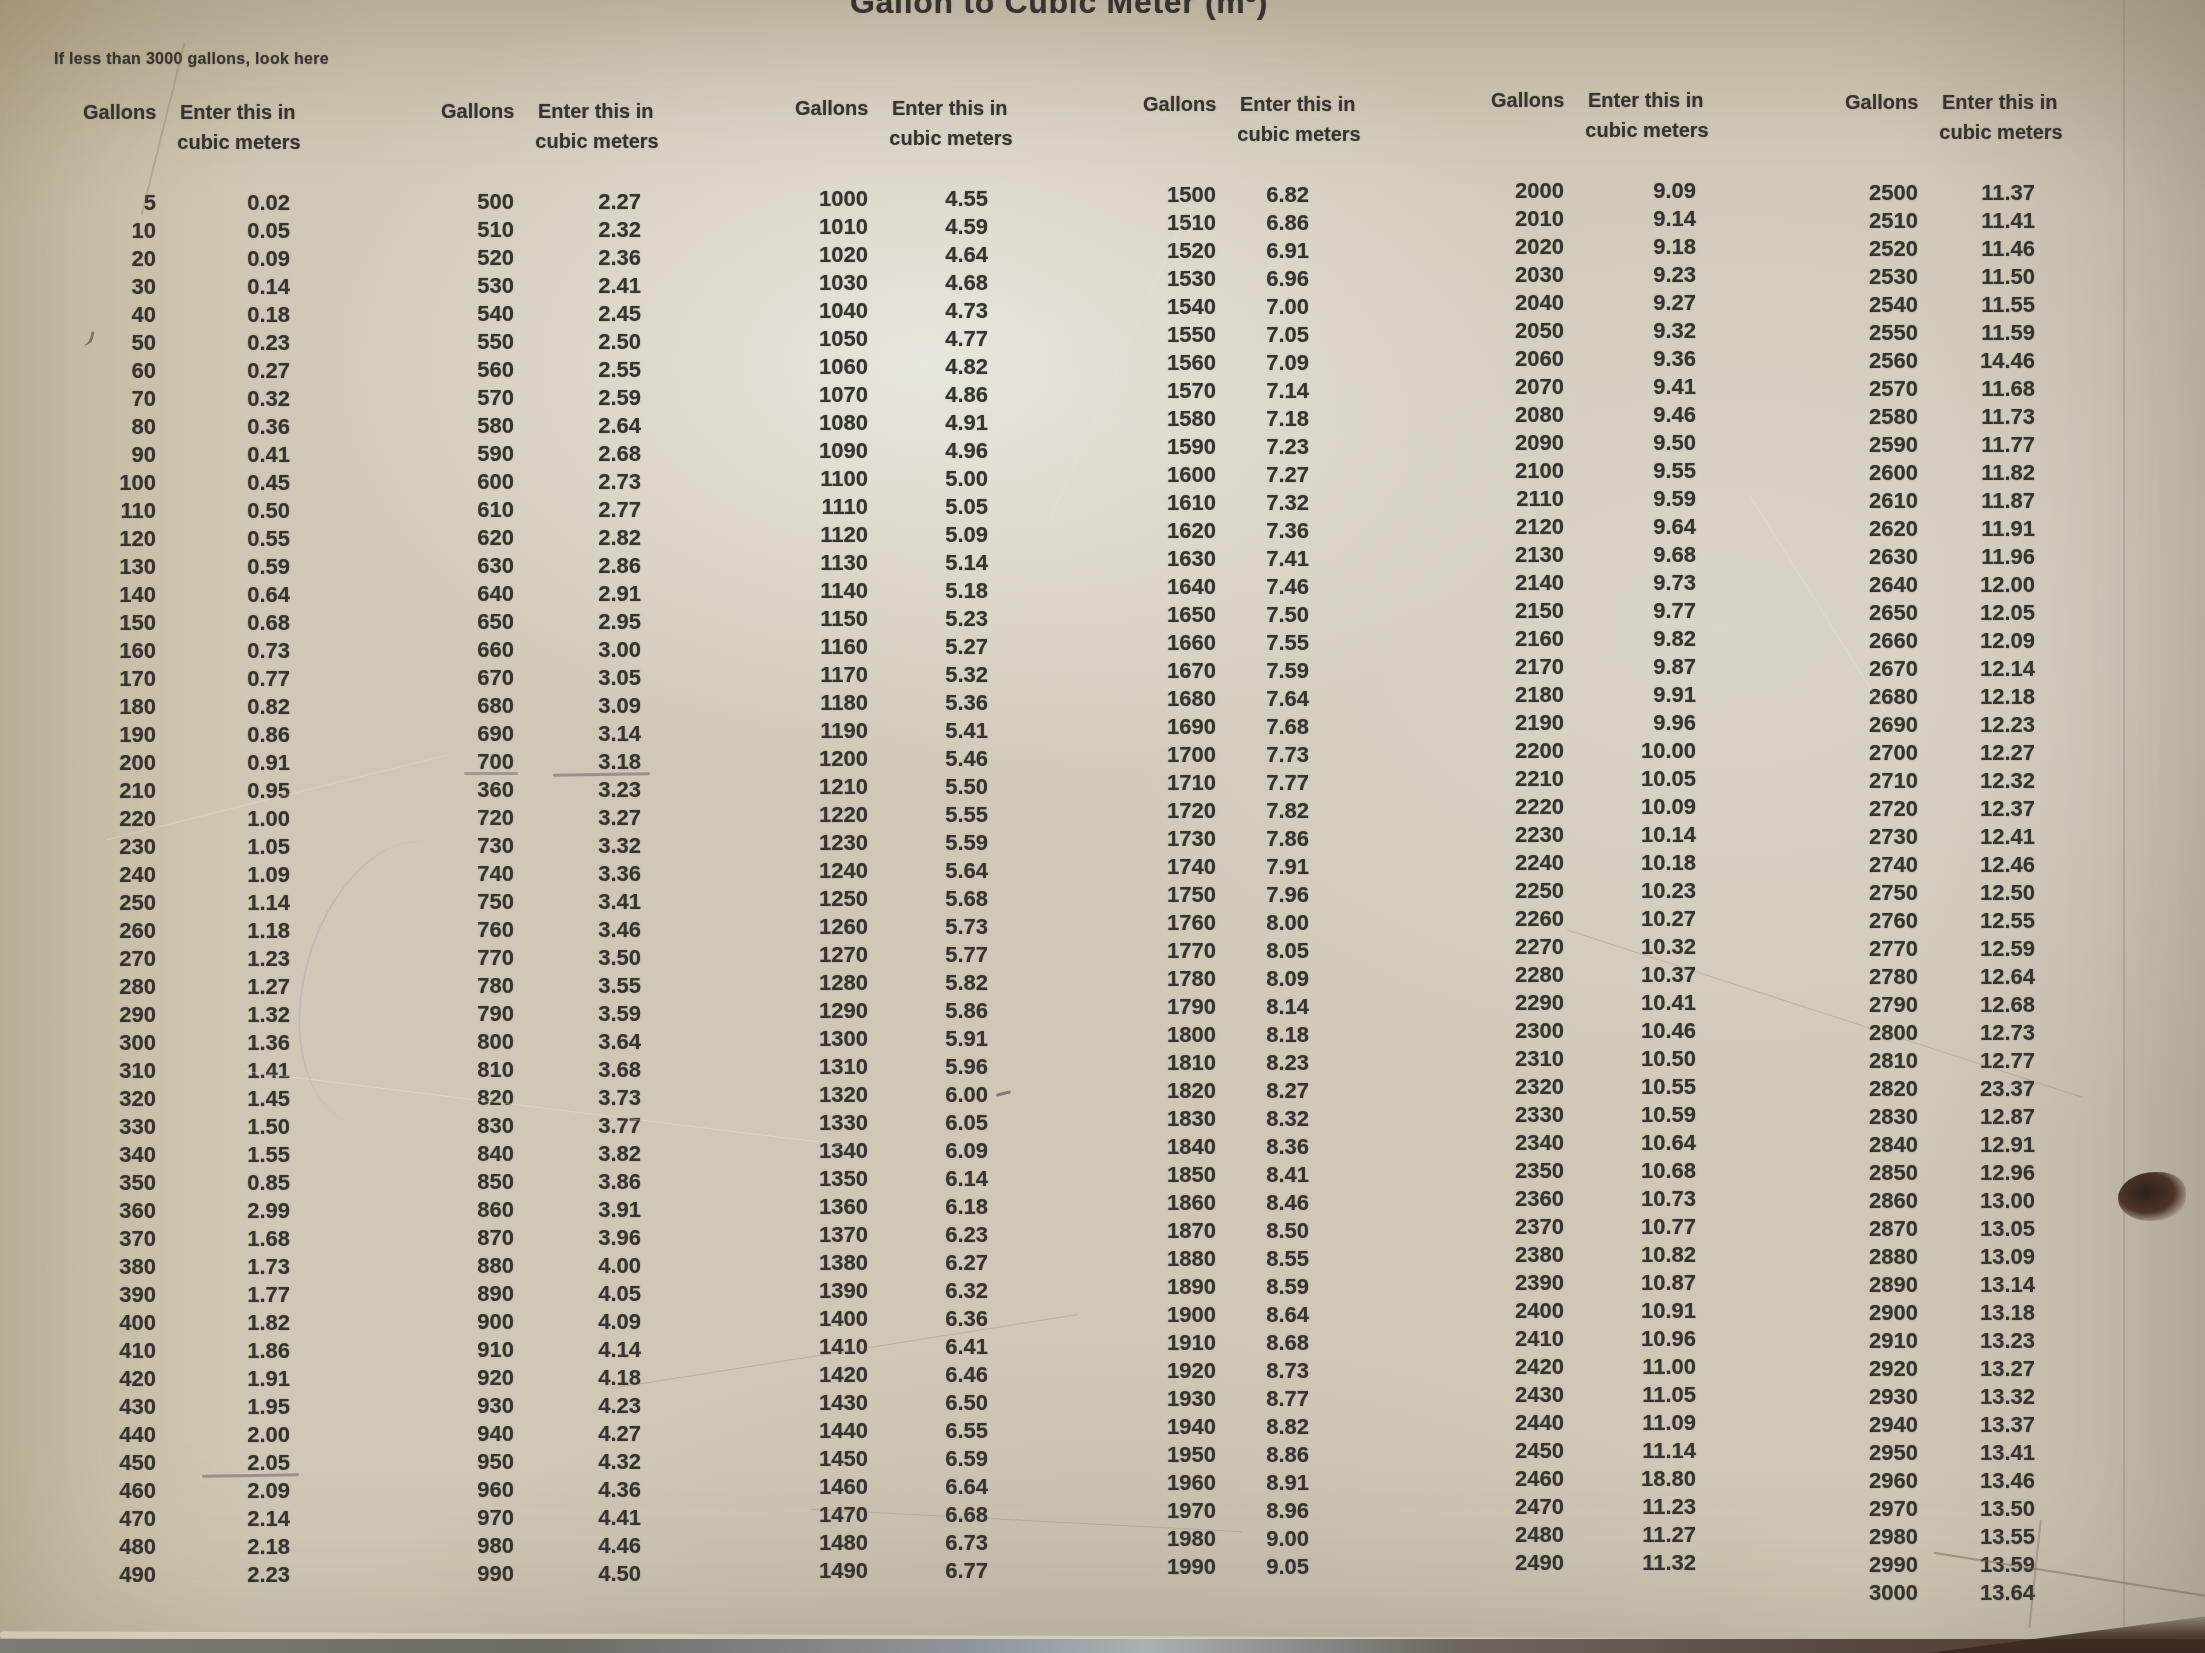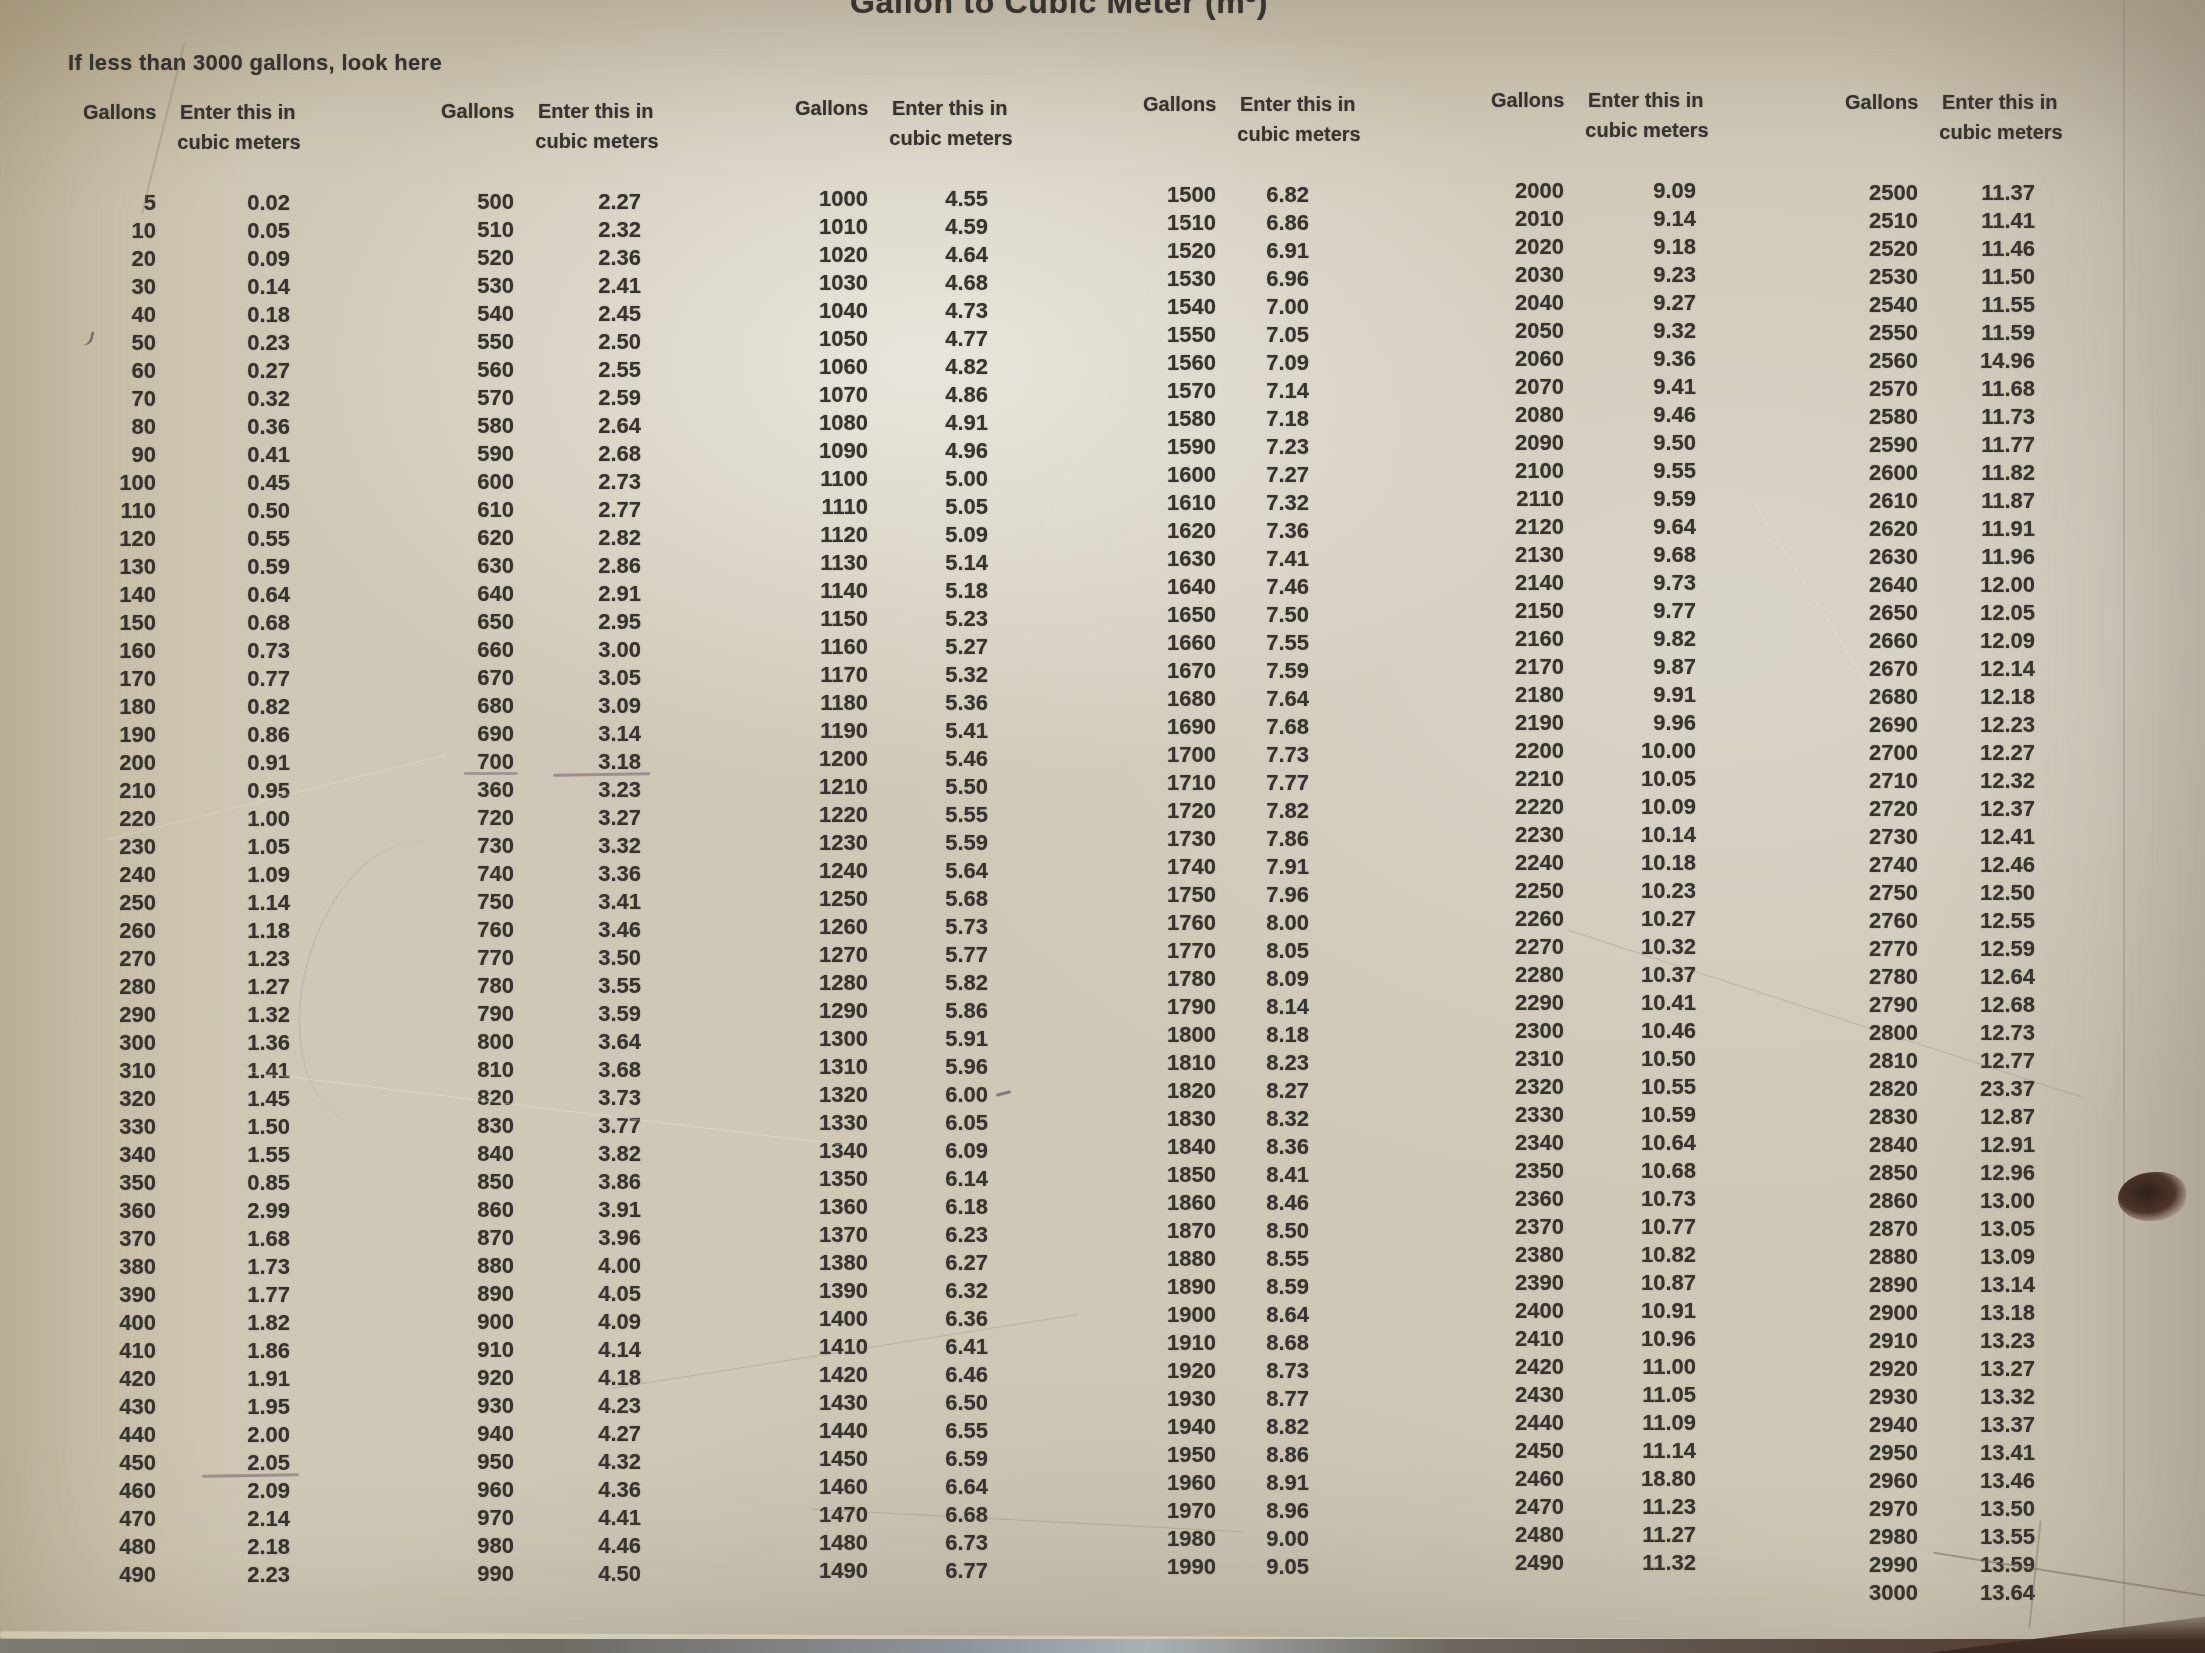--- a/index.html
+++ b/index.html
@@ -20,22 +20,22 @@
       linear-gradient(180deg, rgba(175,160,130,.22), rgba(175,160,130,0) 9%),
       #cfc8b6;
     box-shadow: inset 0 0 176px rgba(92,82,62,.30);
   }
   .ink{color:#37332e;font-weight:bold;text-shadow:0 0 1.4px rgba(55,50,45,.45);}
   .title{
     position:absolute;top:-16px;left:850px;
     font-size:32px;letter-spacing:0.7px;white-space:nowrap;
   }
   .note{
-    position:absolute;top:50px;left:68px;
-    font-size:22px;letter-spacing:0.3px;white-space:nowrap;
+    position:absolute;top:50px;left:54px;
+    font-size:16px;letter-spacing:0.3px;white-space:nowrap;
   }
   .colgroup{position:absolute;width:297px;height:1547px;}
   .c1{left:41px;  top:101px; --vgap:53px;}
   .c2{left:399px; top:100px; --vgap:46px;}
   .c3{left:753px;top:97px; --vgap:39px;}
   .c4{left:1101px;top:93px; --vgap:12px;}
   .c5{left:1449px;top:89px; --vgap:51px;}
   .c6{left:1803px;top:91px; --vgap:36px;}
   .hdr-g{position:absolute;left:42px;top:0;font-size:20px;line-height:23px;}
   .hdr-e{position:absolute;left:139px;top:0;font-size:20px;line-height:23px;width:176px;}
@@ -1163,21 +1163,21 @@
         <div class="row">
           <span class="g">2540</span>
           <span class="v">11.55</span>
         </div>
         <div class="row">
           <span class="g">2550</span>
           <span class="v">11.59</span>
         </div>
         <div class="row">
           <span class="g">2560</span>
-          <span class="v">14.96</span>
+          <span class="v">14.46</span>
         </div>
         <div class="row">
           <span class="g">2570</span>
           <span class="v">11.68</span>
         </div>
         <div class="row">
           <span class="g">2580</span>
           <span class="v">11.73</span>
         </div>
         <div class="row">

